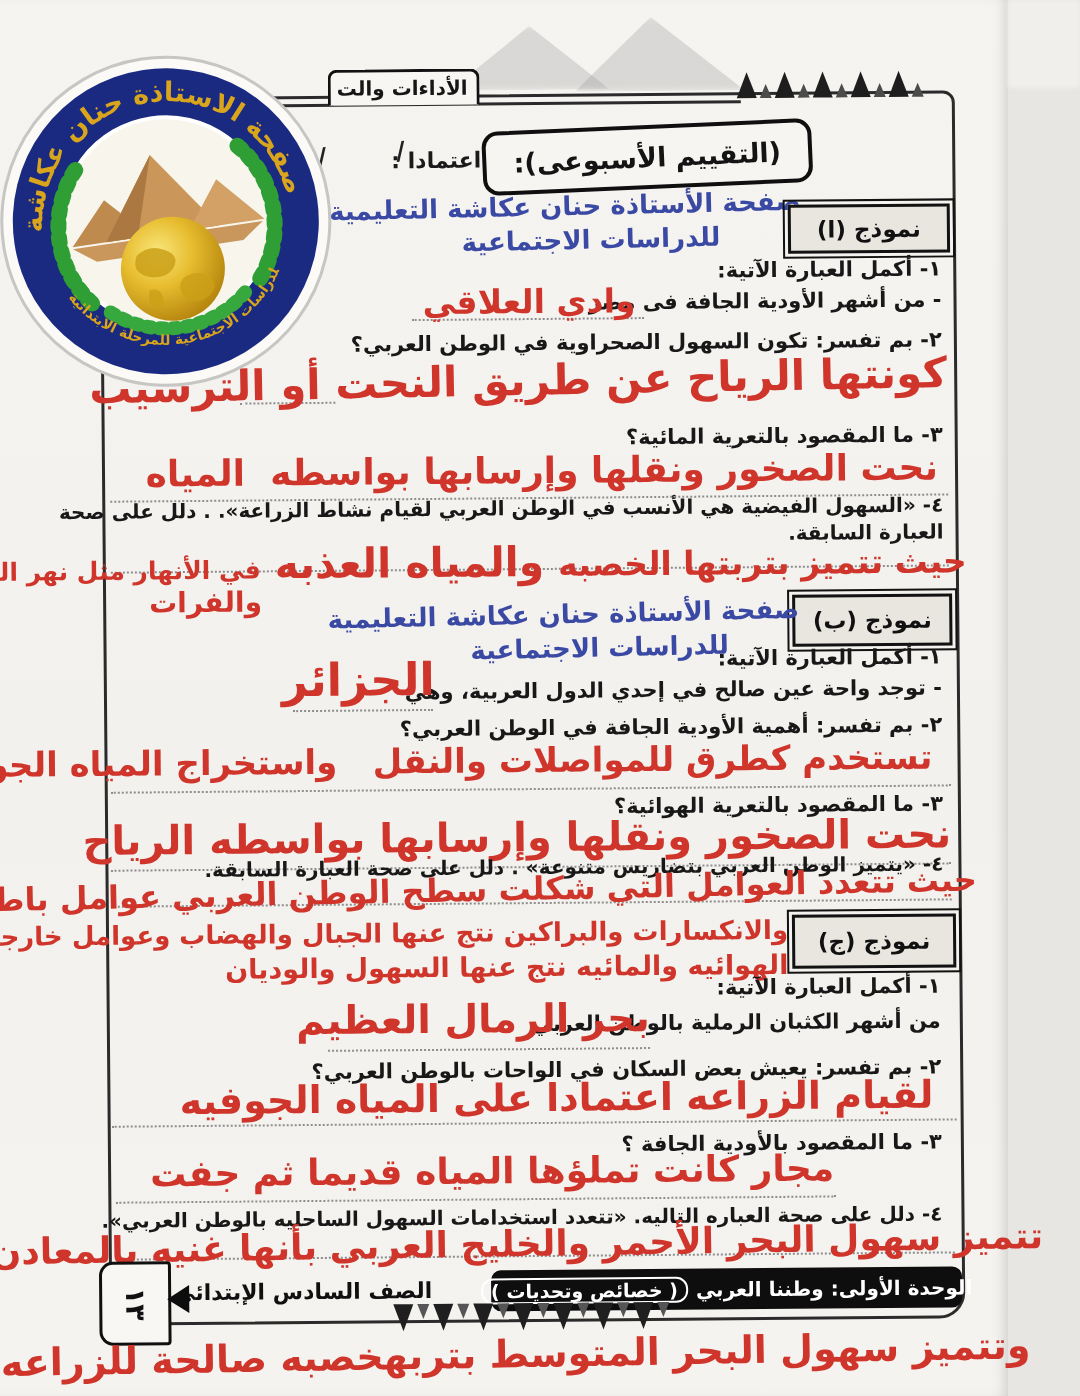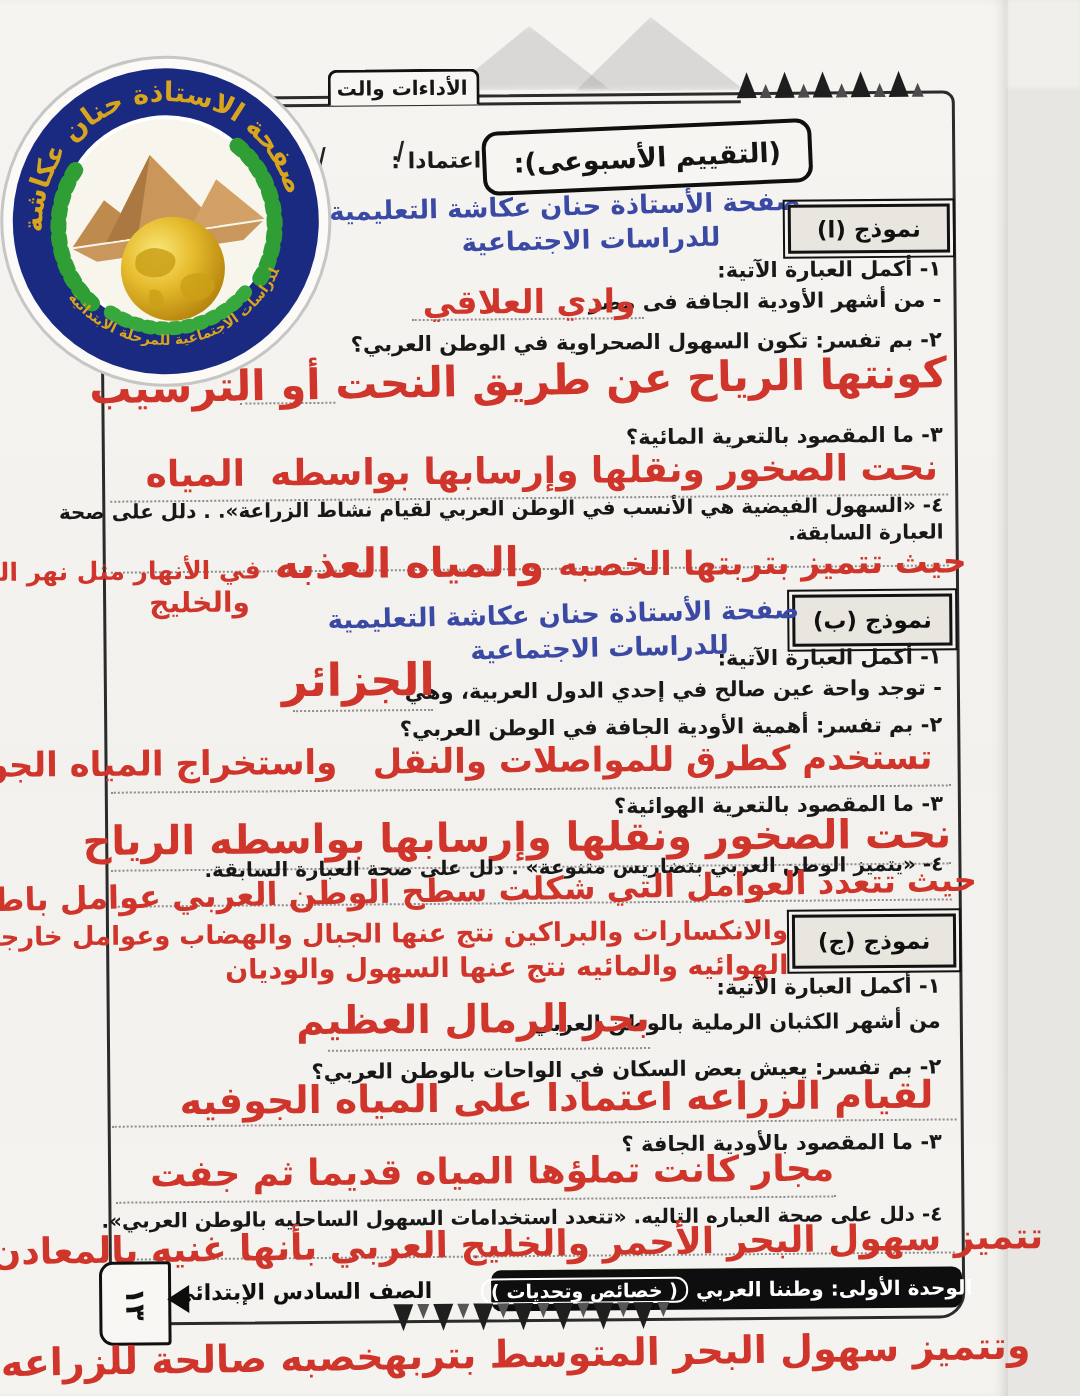--- a/index.html
+++ b/index.html
@@ -131,21 +131,21 @@
   <div class="abs red" style="right:140px;top:450px;font-size:36px;">نحت الصخور ونقلها وإرسابها بواسطه  المياه</div>
 
   <div class="abs q" style="right:135px;top:496px;font-size:20px;">٤- «السهول الفيضية هي الأنسب في الوطن العربي لقيام نشاط الزراعة». . دلل على صحة</div>
   <div class="abs q" style="right:135px;top:523px;font-size:20px;">العبارة السابقة.</div>
   <div class="abs dot" style="left:112px;top:568px;width:838px;"></div>
   <div class="abs" style="right:112px;top:538px;display:flex;direction:rtl;align-items:baseline;gap:14px;white-space:nowrap;">
     <span class="red" style="font-size:33px;">حيث تتميز بتربتها الخصبه</span>
     <span class="red" style="font-size:41px;">والمياه العذبه</span>
     <span class="red" style="font-size:25px;">في الأنهار مثل نهر النيل ونهري دجله</span>
   </div>
-  <div class="abs red" style="left:150px;top:583px;font-size:28px;">والخليج</div>
+  <div class="abs red" style="left:150px;top:583px;font-size:28px;">والفرات</div>
 
   <div class="abs model-box" style="left:793px;top:597px;width:154px;height:46px;">نموذج (ب)</div>
   <div class="abs brand" style="left:390px;top:599px;width:410px;">صفحة الأستاذة حنان عكاشة التعليمية</div>
   <div class="abs brand" style="left:455px;top:633px;width:290px;">للدراسات الاجتماعية</div>
 
   <div class="abs q" style="right:138px;top:648px;">١- أكمل العبارة الآتية:</div>
 
   <div class="abs dot" style="left:293px;top:708px;width:140px;"></div>
   <div class="abs q" style="right:138px;top:679px;">- توجد واحة عين صالح في إحدي الدول العربية، وهي</div>
   <div class="abs red" style="left:290px;top:652px;width:145px;text-align:center;font-size:45px;">الجزائر</div>

